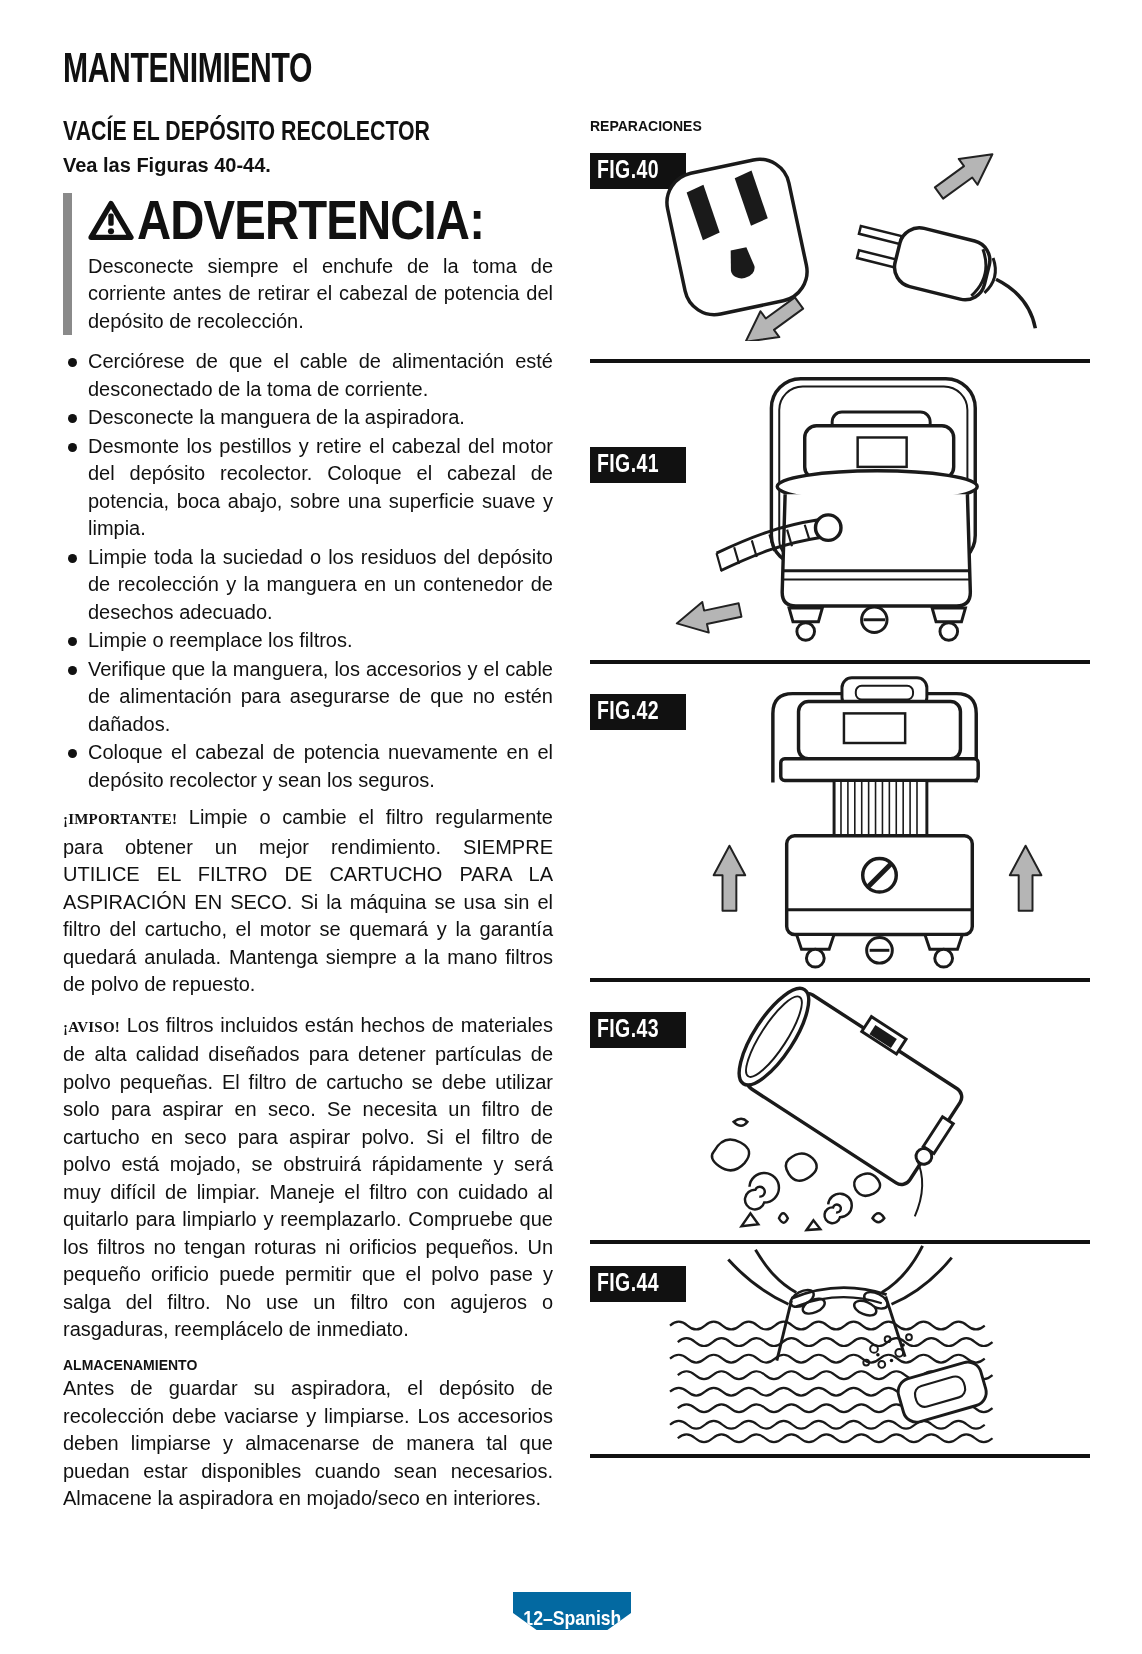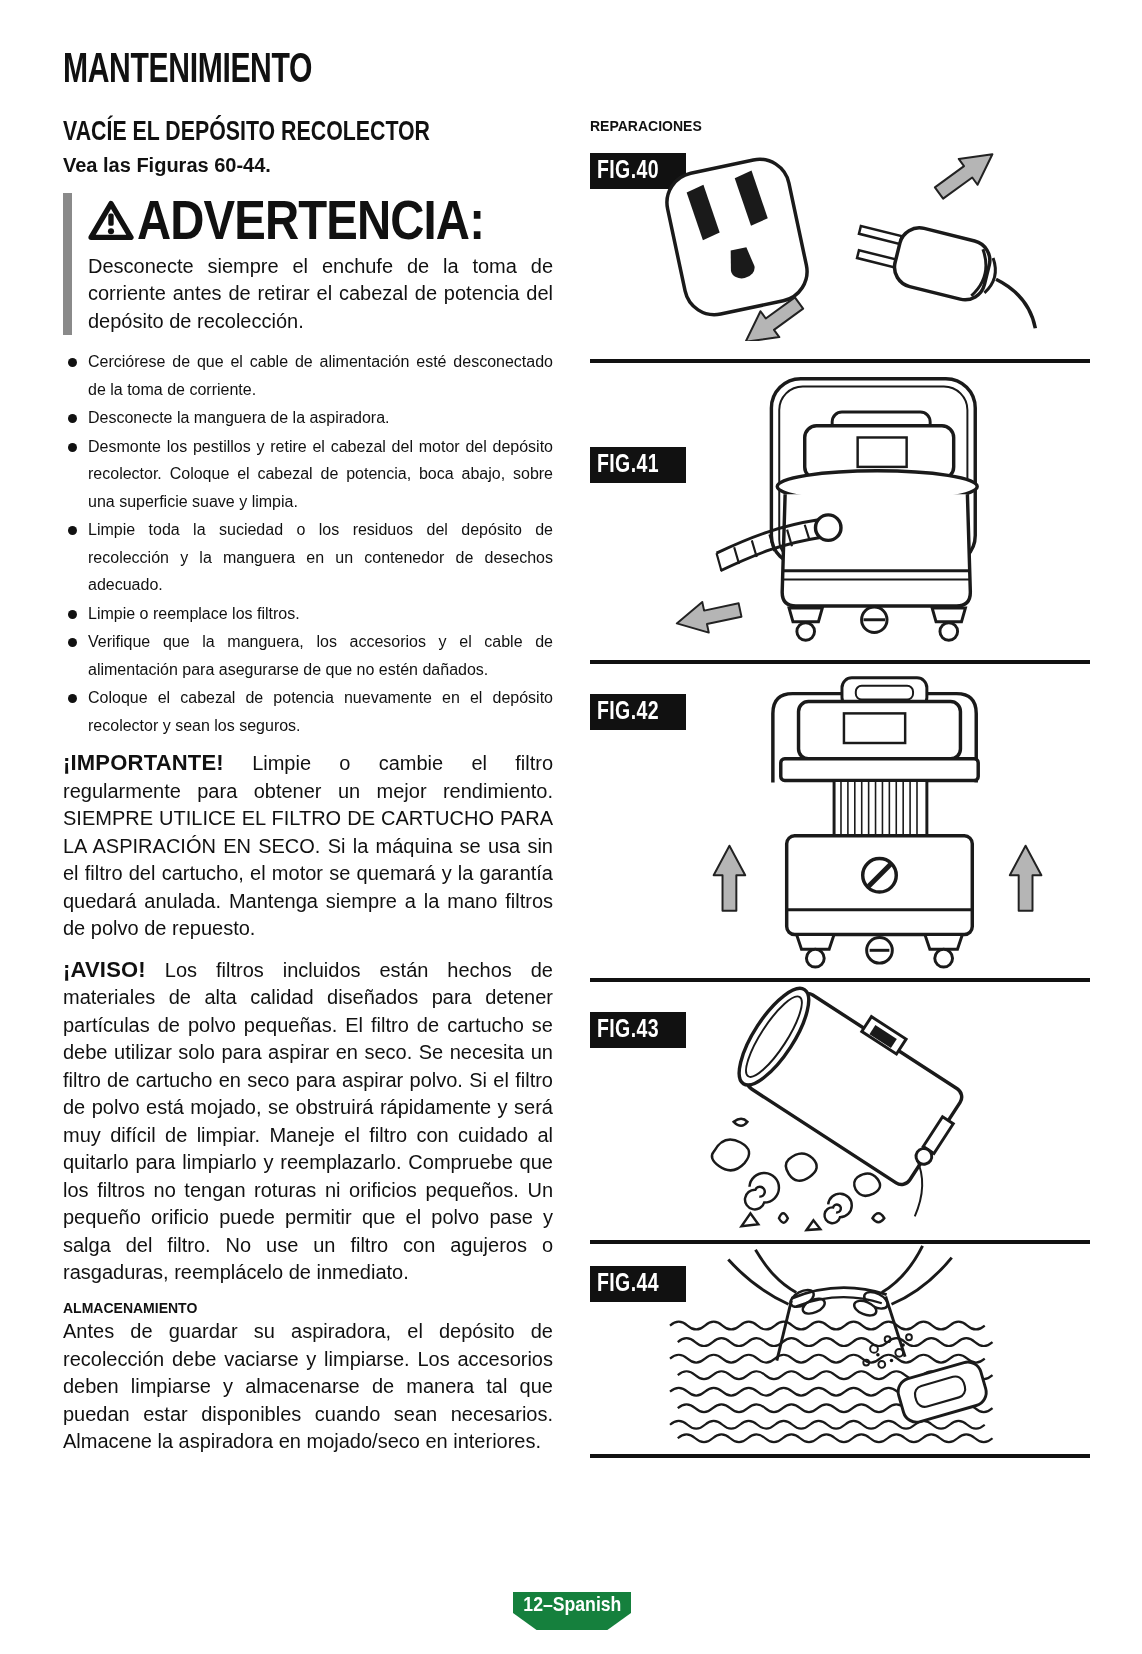--- a/index.html
+++ b/index.html
@@ -17,57 +17,57 @@
 
   .warnbox{display:flex;margin:0 0 13px 0;}
   .warnbar{flex:none;width:9px;background:#8a8a8a;margin-right:16px;}
   .warnhead{display:flex;align-items:center;margin:0 0 5px 0;}
   .warnhead svg{width:46px;height:43px;margin-right:3px;flex:none;}
   .warnlabel{display:inline-block;font-size:55px;font-weight:bold;transform:scaleX(.86);
              transform-origin:0 55%;white-space:nowrap;letter-spacing:-1px;line-height:1;}
   .body,.warntext{font-size:20px;line-height:27.5px;text-align:justify;margin:0;}
   .warntext{margin:0;}
   .para{font-size:20px;line-height:27.5px;text-align:justify;margin:0 0 13px 0;}
-  .para strong{font-size:22px;letter-spacing:.2px;}
+  .para strong{font-size:15px;letter-spacing:.2px;font-family:Liberation Serif, serif;}
   h3.small{font-size:14px;font-weight:bold;margin:0 0 2px 0;line-height:1.2;}
 
   ul.bullets{list-style:none;margin:0 0 10px 0;padding:0;}
-  ul.bullets li{position:relative;padding-left:25px;font-size:16px;line-height:27.5px;
+  ul.bullets li{position:relative;padding-left:25px;font-size:20px;line-height:27.5px;
                 text-align:justify;margin:0 0 1px 0;}
   ul.bullets li::before{content:"";position:absolute;left:5px;top:10px;width:9px;height:9px;
                 border-radius:50%;background:#111;}
 
   .figsec{position:relative;border-bottom:4px solid #111;}
   .f40{height:222px;}.f41{height:297px;}.f42{height:314px;}.f43{height:258px;}.f44{height:210px;}
   .figlabel{position:absolute;left:0;background:#111;color:#fff;padding:2px 10px 5px 7px;}
   .figlabel .h-cond{font-size:25px;transform:scaleX(.78);letter-spacing:.5px;}
   .f40 .figlabel{top:16px;}.f41 .figlabel{top:44px;margin-top:40px;}.f42 .figlabel{top:30px;}
   .f43 .figlabel{top:30px;}.f44 .figlabel{top:22px;}
   .figsec svg.art{position:absolute;left:50%;transform:translateX(-50%);}
 
-  .badge{position:absolute;top:1592px;left:513px;width:118px;height:38px;background:#15803d;color:#fff;
-         display:flex;align-items:flex-start;justify-content:center;
+  .badge{position:absolute;top:1592px;left:513px;width:118px;height:38px;background:#0369a1;color:#fff;
+         display:flex;align-items:flex-end;justify-content:center;
          clip-path:polygon(0 0,100% 0,100% 55%,80% 100%,20% 100%,0 55%);}
   .badge .h-cond{font-size:21px;transform:scaleX(.84);transform-origin:50% 50%;}
   .ink{stroke:#1a1a1a;fill:none;}
 </style>
 </head>
 <body>
 
 <div class="page">
 
   <div class="col-left">
     <h1 class="title">
       <span class="h-cond">MANTENIMIENTO</span>
     </h1>
 
     <h2 class="sec">
       <span class="h-cond">VACÍE EL DEPÓSITO RECOLECTOR</span>
     </h2>
-    <p class="see">Vea las Figuras 60-44.</p>
+    <p class="see">Vea las Figuras 40-44.</p>
 
     <div class="warnbox">
       <div class="warnbar"></div>
       <div>
         <div class="warnhead">
           <svg viewBox="0 0 60 56">
             <path d="M30,6 L56,50 H4 Z" fill="#fff" stroke="#111" stroke-width="7" stroke-linejoin="round"></path>
             <rect x="26.5" y="19" width="7" height="16" rx="2.5" fill="#111"></rect>
             <circle cx="30" cy="42" r="4" fill="#111"></circle>
           </svg>

